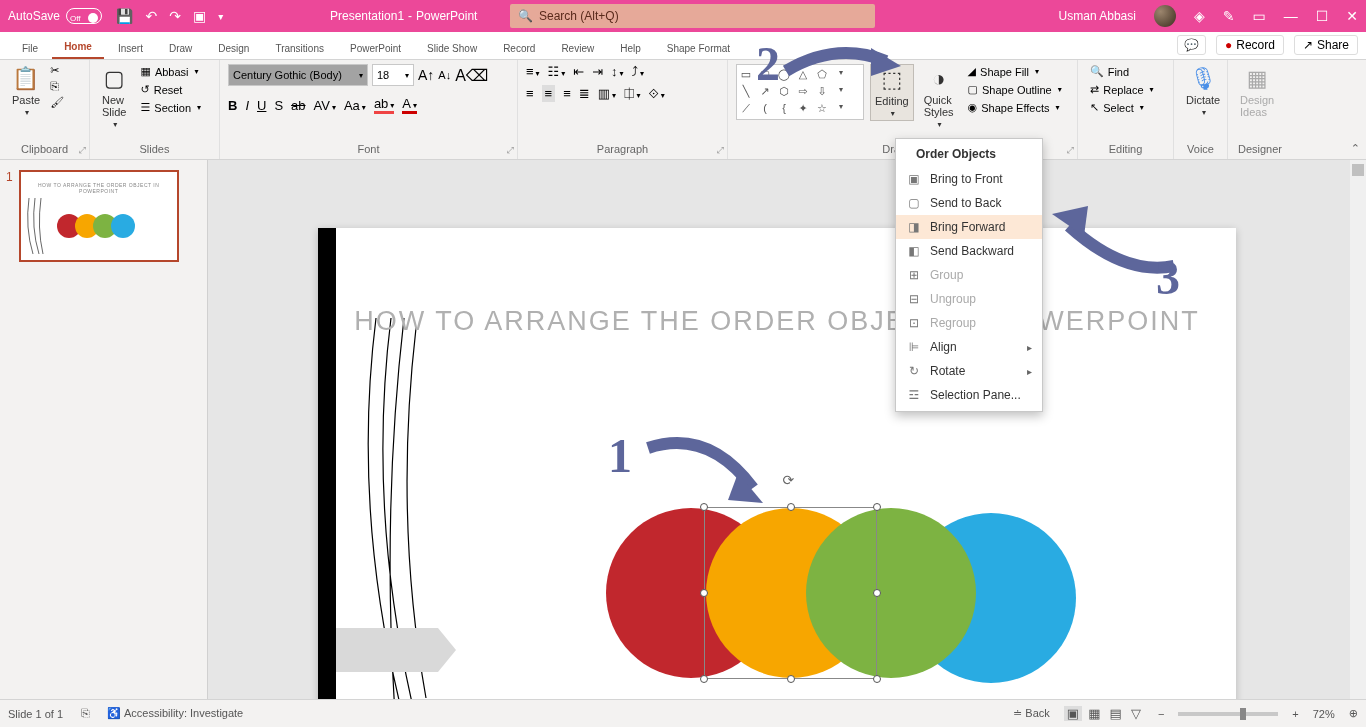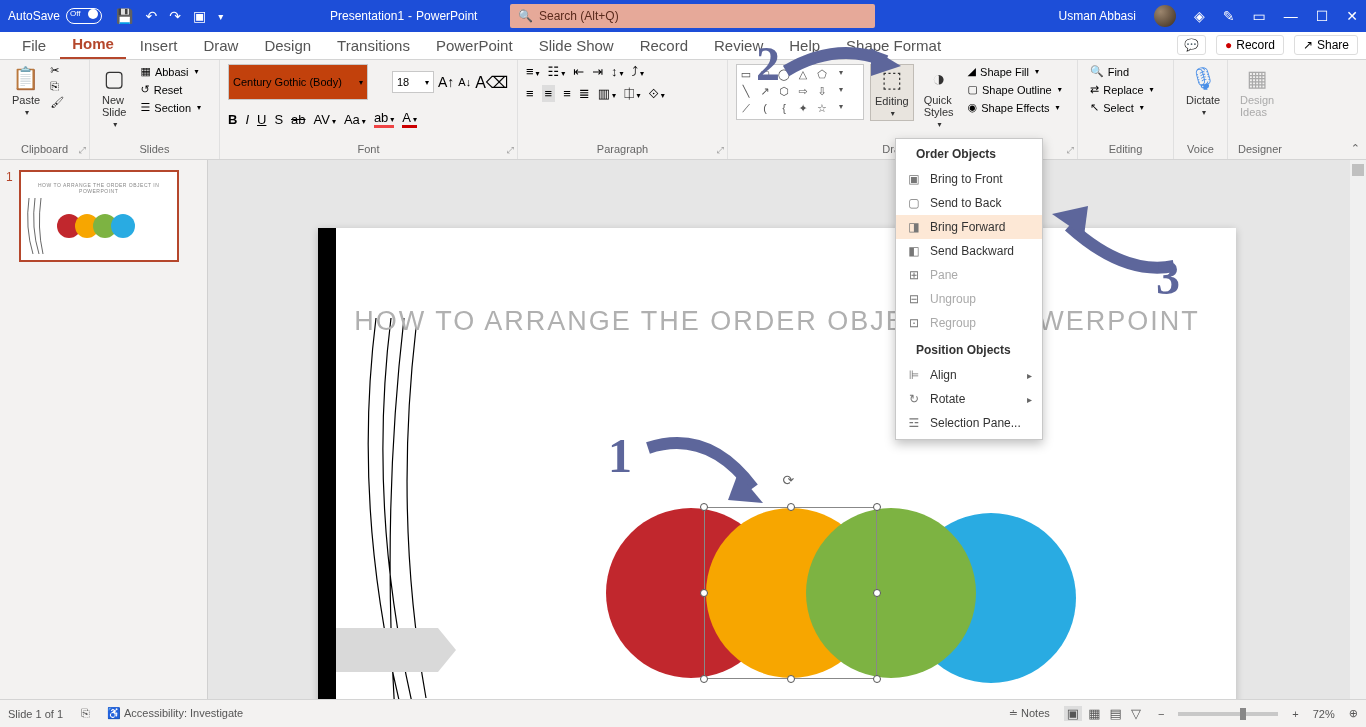--- a/index.html
+++ b/index.html
@@ -1,55 +1,55 @@
 <!DOCTYPE html>
 <html><head>
 <meta charset="utf-8">
 <style>
 * { box-sizing: border-box; margin: 0; padding: 0; font-family: "Segoe UI", sans-serif; }
 body { background: #fff; width: 1366px; height: 727px; overflow: hidden; position: relative; }
 
 
-.titlebar { height: 32px; background: #1d4ed8; display: flex; align-items: center; color: #fff; font-size: 12px; position: relative; }
+.titlebar { height: 32px; background: #ec4899; display: flex; align-items: center; color: #fff; font-size: 12px; position: relative; }
 .titlebar .autosave { display: flex; align-items: center; gap: 6px; padding-left: 8px; }
-.titlebar .toggle { width: 36px; height: 16px; border: 1px solid #fff; border-radius: 9px; display: flex; align-items: flex-start; padding: 0 3px; font-size: 8px; color:#fff; }
+.titlebar .toggle { width: 36px; height: 16px; border: 1px solid #fff; border-radius: 9px; display: flex; align-items: flex-end; padding: 0 3px; font-size: 8px; color:#fff; }
 .titlebar .toggle .dot { width: 10px; height: 10px; border-radius: 50%; background: #fff; margin-left:auto; }
 .titlebar .qat { display: flex; gap: 12px; margin-left: 14px; align-items: center; }
 .titlebar .qat span { font-size: 14px; }
 .titlebar .doc-title { position:absolute; left: 50%; transform:translateX(-50%); display:flex; gap:4px; align-items:center; left: 330px; transform:none;}
 .titlebar .doc-title .title-lbl { color:#fff; }
 .titlebar .search { position:absolute; left: 510px; width: 365px; height: 24px; background: #e6a999; display:flex; align-items:center; border-radius:2px; padding:0 8px; color:#5a2a1c; gap:6px; font-size:12px;}
 .titlebar .right { margin-left:auto; display:flex; align-items:center; gap:18px; padding-right:8px;}
 .titlebar .right .icn { font-size:14px; }
 .titlebar .avatar { width:22px; height:22px; border-radius:50%; background: radial-gradient(circle at 30% 30%, #9c866e, #3b2c1e); }
 
 
 .tabs { height: 28px; background: #fff; display:flex; align-items:flex-end; border-bottom:1px solid #d4d4d4; padding-left:10px; gap:2px; position:relative; }
-.tab { padding: 6px 12px 5px; font-size:15px; color:#555; cursor:pointer; }
+.tab { padding: 6px 12px 5px; font-size:10px; color:#555; cursor:pointer; }
 .tab.active { color:#b5472c; border-bottom:2px solid #b5472c; font-weight:600; }
 .tabs .right-tabs { position:absolute; right:8px; display:flex; gap:10px; align-items:center; top:3px;}
 .tabs .btn-rec { border:1px solid #ddd; padding:2px 8px; font-size:12px; border-radius:3px; display:flex; align-items:center; gap:4px;}
 .tabs .btn-share { background:#fff; border:1px solid #ddd; padding:2px 8px; font-size:12px; border-radius:3px; display:flex; align-items:center; gap:4px;}
 .tabs .comment-icn { border:1px solid #ddd; padding:2px 6px; font-size:12px; border-radius:3px;}
 
 
 .ribbon { height: 100px; background:#f3f2f1; border-bottom:1px solid #d4d4d4; display:flex; position:relative; }
 .group { border-right:1px solid #e0e0e0; padding:4px 8px 2px; display:flex; flex-direction:column; justify-content:space-between; position:relative;}
 .group-label { font-size:11px; color:#666; text-align:center; padding-bottom:2px;}
 .group-body { display:flex; gap:6px; align-items:flex-start; flex:1;}
 .vbtn { display:flex; flex-direction:column; align-items:center; gap:2px; font-size:11px; color:#333; padding:2px 4px; cursor:pointer;}
 .vbtn .bicon { font-size:22px; }
 .smallrow { display:flex; flex-direction:column; gap:3px; font-size:11px;}
 .smallrow .srow { display:flex; align-items:center; gap:4px; padding:1px 4px; cursor:pointer;}
 .launcher { position:absolute; right:3px; bottom:3px; font-size:9px; color:#888; cursor:pointer;}
 .dd { font-size:8px; margin-left:2px; }
 
 
-.fontname { width:140px; height:36px; border:1px solid #c8c8c8; font-size:11px; padding:0 4px; background:#c2410c; display:flex; align-items:center; justify-content:space-between;}
-.fontsize { width:42px; height:22px; border:1px solid #c8c8c8; font-size:11px; padding:0 4px; background:#fff; display:flex; align-items:center; justify-content:space-between;margin-left:20px;}
+.fontname { width:140px; height:22px; border:1px solid #c8c8c8; font-size:11px; padding:0 4px; background:#a3a3a3; display:flex; align-items:center; justify-content:space-between;}
+.fontsize { width:42px; height:22px; border:1px solid #c8c8c8; font-size:11px; padding:0 4px; background:#fff; display:flex; align-items:center; justify-content:space-between;}
 .fnt-row2 { display:flex; gap:8px; align-items:center; margin-top:6px; font-size:13px;}
 .para-btns { display:flex; flex-direction:column; gap:6px;}
 .para-row { display:flex; gap:8px; font-size:13px; align-items:center;}
 .shapes-box { width: 128px; height: 56px; border:1px solid #c8c8c8; background:#fff; display:flex; flex-wrap:wrap; padding:3px 2px; gap:4px 5px; font-size:12px; align-content:flex-start;}
 .shapes-box span { width:14px; text-align:center; color:#555; font-size:11px;}
 
 
 .dropdown { position:absolute; top:138px; left:895px; width:148px; background:#fff; border:1px solid #c8c8c8; box-shadow:0 4px 10px rgba(0,0,0,.25); font-size:12px; z-index:20; padding-bottom:4px;}
 .dropdown .sect-hdr { font-weight:600; padding:8px 20px 6px; color:#333; }
 .dropdown .mitm { display:flex; align-items:center; gap:8px; padding:5px 10px; cursor:pointer; color:#333;}
@@ -354,31 +354,30 @@
   <div class="mitm hover">
       <span class="micn">◨</span>
       <span>Bring Forward</span>
     </div>
   <div class="mitm">
       <span class="micn">◧</span>
       <span>Send Backward</span>
     </div>
   <div class="mitm disabled">
       <span class="micn">⊞</span>
-      <span>Pane</span>
+      <span>Group</span>
     </div>
   <div class="mitm disabled">
       <span class="micn">⊟</span>
       <span>Ungroup</span>
     </div>
   <div class="mitm disabled">
       <span class="micn">⊡</span>
       <span>Regroup</span>
     </div>
-  <div class="sect-hdr">Position Objects</div>
   <div class="mitm">
       <span class="micn">⊫</span>
       <span>Align</span>
       <span class="arrow">▸</span>
     </div>
   <div class="mitm">
       <span class="micn">↻</span>
       <span>Rotate</span>
       <span class="arrow">▸</span>
     </div>
@@ -456,21 +455,21 @@
   <path d="M40 40 L8 18 L44 10 Z" fill="#5d669b"></path>
 </svg>
 
 <div class="statusbar">
   <div class="sb-left">
     <span>Slide 1 of 1</span>
     <span>⎘</span>
     <span>♿ <span>Accessibility: Investigate</span></span>
   </div>
   <div class="sb-right">
-    <span>≐ <span>Notes</span></span>
+    <span>≐ <span>Back</span></span>
     <span class="view-btns">
       <span style="background:#ddd;">▣</span>
       <span>▦</span>
       <span>▤</span>
       <span>▽</span>
     </span>
     <span>−</span>
     <div class="zoom-slider">
         <div class="zthumb"></div>
       </div>

